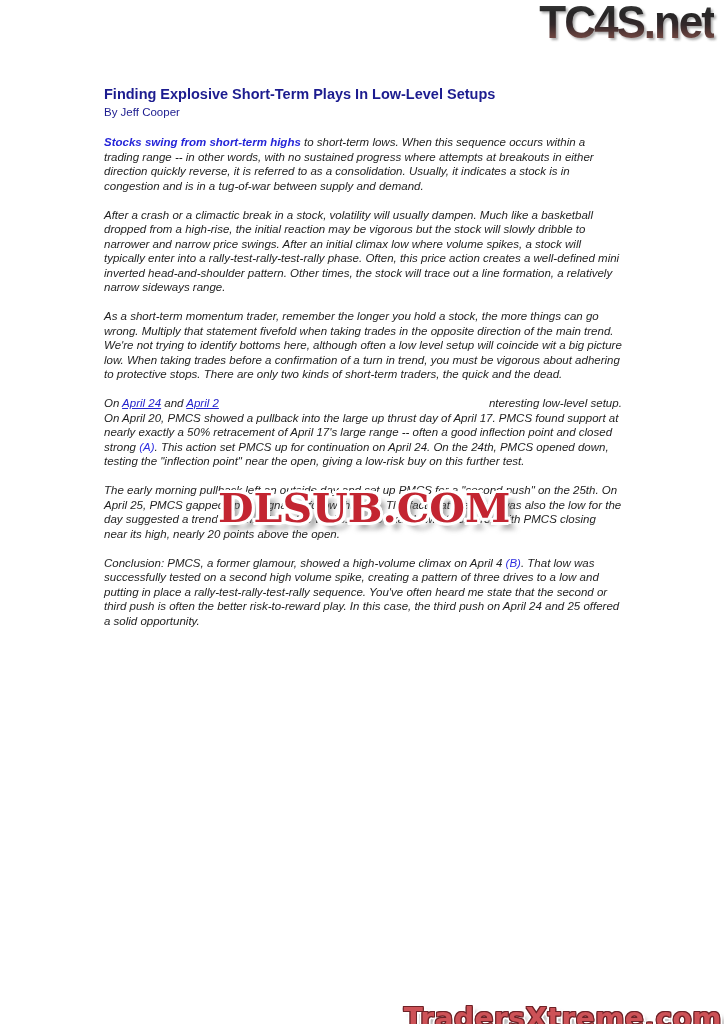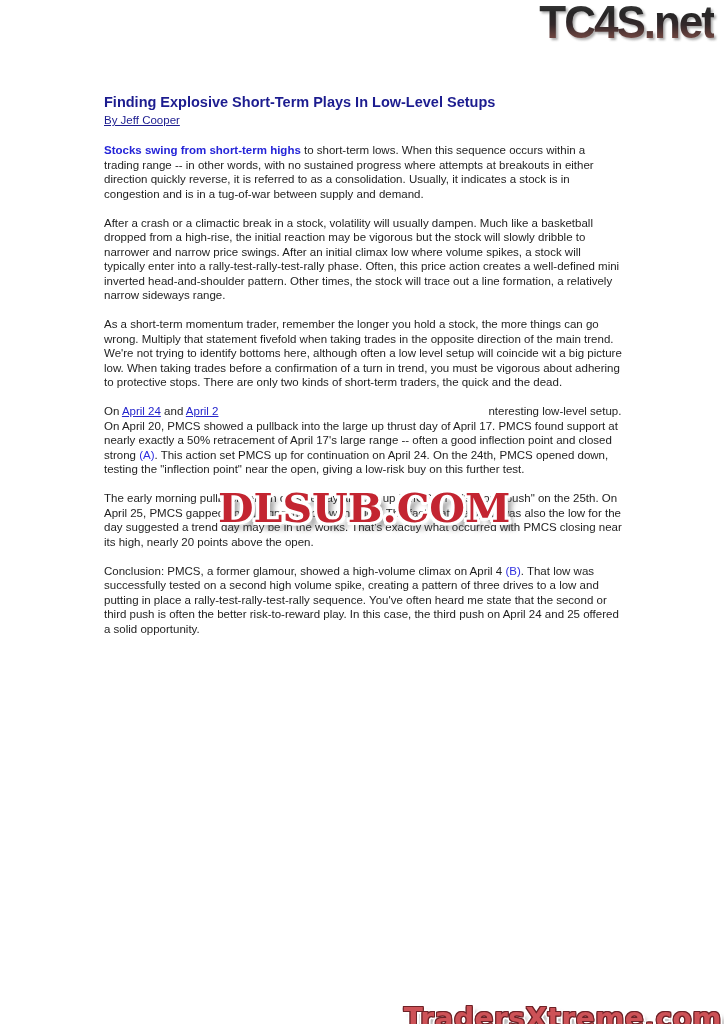--- a/index.html
+++ b/index.html
@@ -24,45 +24,45 @@
     background: linear-gradient(180deg, #4a4a4a 0%, #262626 32%, #32282a 55%, #6e4540 80%, #a5756c 100%);
     -webkit-background-clip: text;
     background-clip: text;
     color: transparent;
     filter: drop-shadow(2px 2px 1px rgba(160,160,160,0.85));
   }
 
   
   .content {
     position: absolute;
-    left: 104px; top: 94px;
+    left: 104px; top: 86px;
     width: 518px;
     color: #1e1e1e;
   }
   .article-title {
     font-size: 14.5px;
     line-height: 16px;
     font-weight: bold;
     color: #1c1c8f;
     margin: 0;
   }
   .byline {
     display: inline-block;
     font-size: 11.5px;
     line-height: 14px;
     color: #1c1c8f;
-    text-decoration: underline;
     margin: 0 0 16px 0;
     cursor: pointer;
   }
   .article-body p {
     font-size: 11.5px;
     line-height: 14.5px;
     color: #1e1e1e;
     margin: 0 0 14.5px 0;
+    font-style: italic;
   }
   .seg-lead  { color: #2424d8; font-weight: bold; }
   .seg-blue  { color: #2e2ee0; }
   .seg-ref   { color: #2e2ee0; }
   .date-link { color: #2424cc; text-decoration: underline; cursor: pointer; }
   .gap       { display: inline-block; width: 270px; }
 
   
   .watermark {
     position: absolute;

